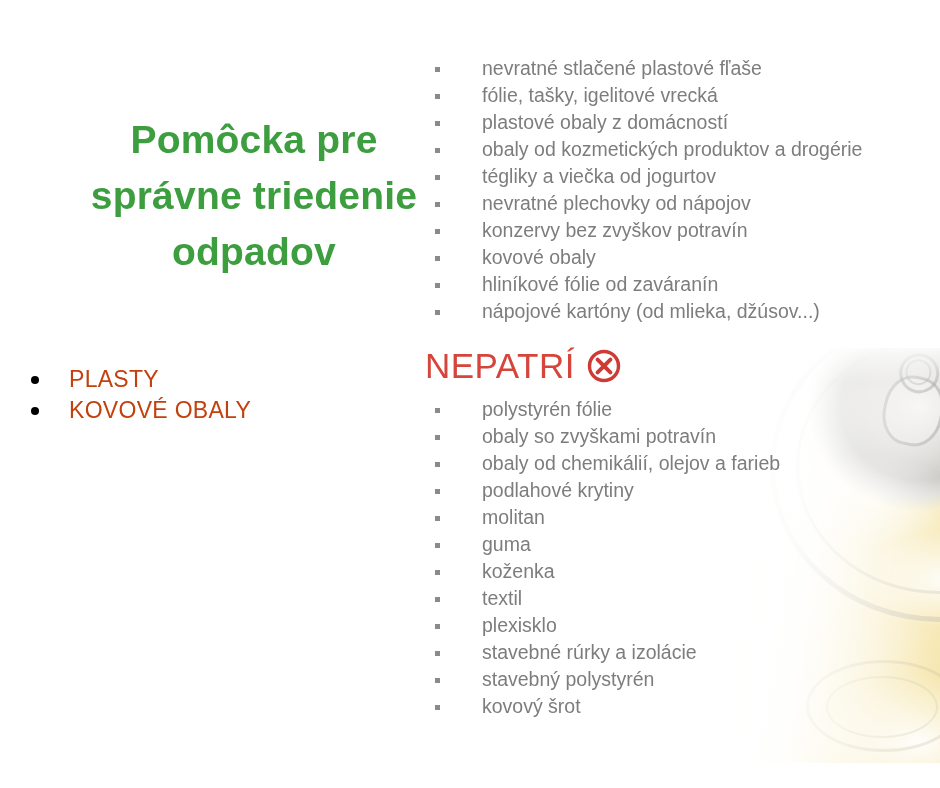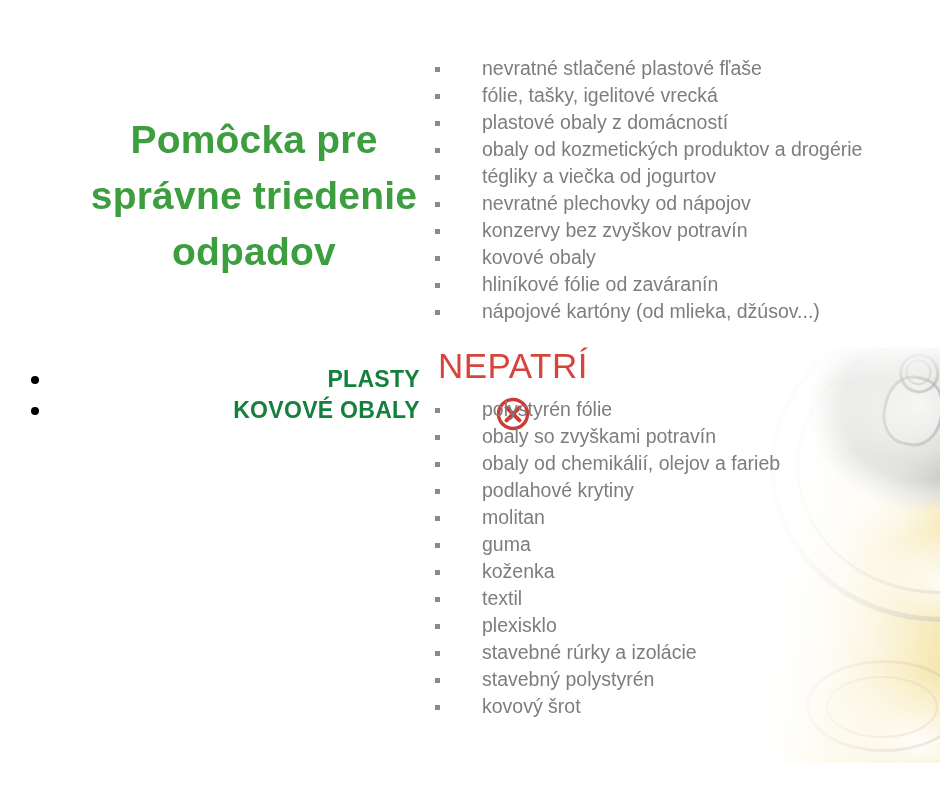--- a/index.html
+++ b/index.html
@@ -48,28 +48,27 @@
     left: 22px;
     top: 364px;
     width: 398px;
     margin: 0;
     padding: 0;
     list-style: none;
   }
   .left-list li {
     position: relative;
     padding-left: 47px;
-    color: #15803d;
-    font-family: "Liberation Sans", sans-serif;
-    font-weight: bold;
+    color: #c2410c;
+    font-family: "Liberation Sans", sans-serif;
+    font-weight: normal;
     font-size: 23px;
     line-height: 31px;
     letter-spacing: 0.3px;
     white-space: nowrap;
-    text-align: right;
   }
   .left-list li::before {
     content: "";
     position: absolute;
     left: 9px;
     top: 12px;
     width: 8px;
     height: 8px;
     border-radius: 50%;
     background: #000000;
@@ -217,21 +216,21 @@
   }
   .sec-head .sec-label {
     font-family: "Liberation Sans", sans-serif;
     font-weight: normal;
     font-size: 35px;
     line-height: 38px;
     letter-spacing: 0.5px;
   }
   .head-patri { left: 5px; top: 6px; }
   .head-patri .sec-label { color: #7cbb4b; }
-  .head-nepatri { left: 18px; top: 347px; flex-direction: column; }
+  .head-nepatri { left: 5px; top: 347px; }
   .head-nepatri .sec-label { color: #d6453c; }
 
   .sec-icon { display: block; }
 
   
   .r-list {
     position: absolute;
     left: 4px;
     margin: 0;
     padding: 0;

